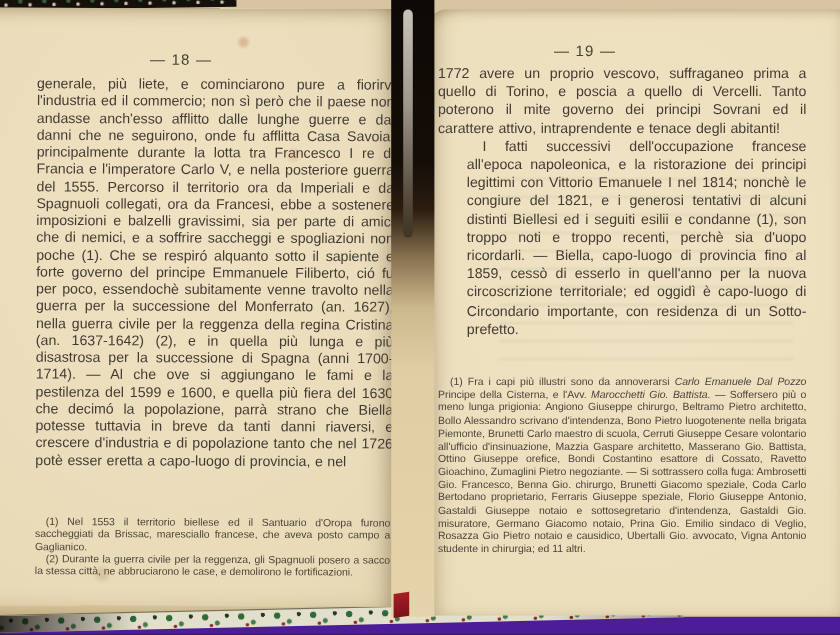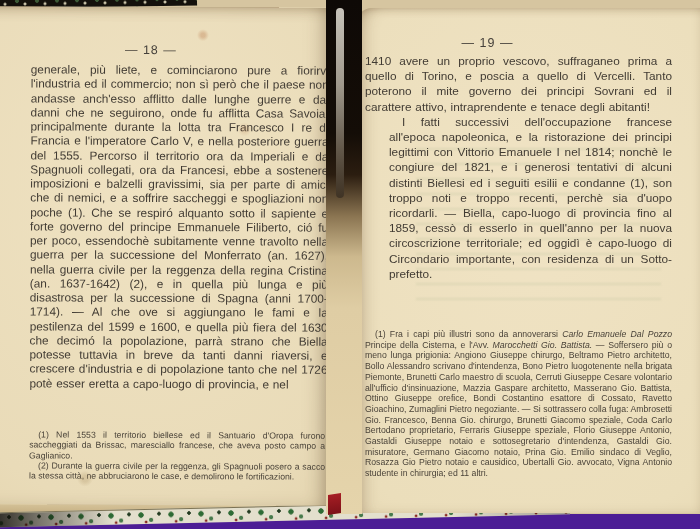--- a/index.html
+++ b/index.html
@@ -107,21 +107,21 @@
   .pr-body { left:9px; top:46px; width:307px; line-height:15.2px; }
   .pr-body p { margin:0; }
   .pr-body p.indent { text-indent:13px;margin-left:24px; }
   .fnblock {
     position:absolute; text-align:justify; color:#4a4339;
     font-size:8.7px; line-height:10.3px;
     hyphens:auto; -webkit-hyphens:auto;
   }
   .pl-fn { left:40px; top:423px; width:296px; }
   .pl-fn p { margin:0; text-indent:9px; }
-  .pr-fn { left:9px; top:305px; width:307px; line-height:10.7px; text-indent:10px;margin-top:16px; }
+  .pr-fn { left:9px; top:305px; width:307px; line-height:10.7px; text-indent:10px; }
   .pr-fn .it { font-style:italic; }
 </style>
 </head>
 <body>
 
 <div class="scene">
 
   <div class="paper-under"></div>
   <div class="under-pages"></div>
   <div class="bottom-band"></div>
@@ -135,19 +135,19 @@
       <p>(2) Durante la guerra civile per la reggenza, gli Spagnuoli posero a sacco la stessa città, ne abbruciarono le case, e demolirono le fortificazioni.</p>
     </div>
   </div>
 
   <div class="gutter"></div>
   <div class="spine-red"></div>
 
   <div class="page page-right">
     <div class="pagenum pr-num">— 19 —</div>
     <div class="bodytext pr-body">
-      <p>1410 avere un proprio vescovo, suffraganeo prima a quello di Torino, e poscia a quello di Vercelli. Tanto poterono il mite governo dei principi Sovrani ed il carattere attivo, intraprendente e tenace degli abitanti!</p>
+      <p>1772 avere un proprio vescovo, suffraganeo prima a quello di Torino, e poscia a quello di Vercelli. Tanto poterono il mite governo dei principi Sovrani ed il carattere attivo, intraprendente e tenace degli abitanti!</p>
       <p class="indent">I fatti successivi dell'occupazione francese all'epoca napoleonica, e la ristorazione dei principi legittimi con Vittorio Emanuele I nel 1814; nonchè le congiure del 1821, e i generosi tentativi di alcuni distinti Biellesi ed i seguiti esilii e condanne (1), son troppo noti e troppo recenti, perchè sia d'uopo ricordarli. — Biella, capo-luogo di provincia fino al 1859, cessò di esserlo in quell'anno per la nuova circoscrizione territoriale; ed oggidì è capo-luogo di Circondario importante, con residenza di un Sotto-prefetto.</p>
     </div>
     <div class="fnblock pr-fn"><span>(1) Fra i capi più illustri sono da annoverarsi </span><span class="it">Carlo Emanuele Dal Pozzo</span><span> Principe della Cisterna, e l'Avv. </span><span class="it">Marocchetti Gio. Battista.</span><span> — Soffersero più o meno lunga prigionia: Angiono Giuseppe chirurgo, Beltramo Pietro architetto, Bollo Alessandro scrivano d'intendenza, Bono Pietro luogotenente nella brigata Piemonte, Brunetti Carlo maestro di scuola, Cerruti Giuseppe Cesare volontario all'ufficio d'insinuazione, Mazzia Gaspare architetto, Masserano Gio. Battista, Ottino Giuseppe orefice, Bondi Costantino esattore di Cossato, Ravetto Gioachino, Zumaglini Pietro negoziante. — Si sottrassero colla fuga: Ambrosetti Gio. Francesco, Benna Gio. chirurgo, Brunetti Giacomo speziale, Coda Carlo Bertodano proprietario, Ferraris Giuseppe speziale, Florio Giuseppe Antonio, Gastaldi Giuseppe notaio e sottosegretario d'intendenza, Gastaldi Gio. misuratore, Germano Giacomo notaio, Prina Gio. Emilio sindaco di Veglio, Rosazza Gio Pietro notaio e causidico, Ubertalli Gio. avvocato, Vigna Antonio studente in chirurgia; ed 11 altri.</span></div>
   </div>
 
 </div>
 
 </body></html>

